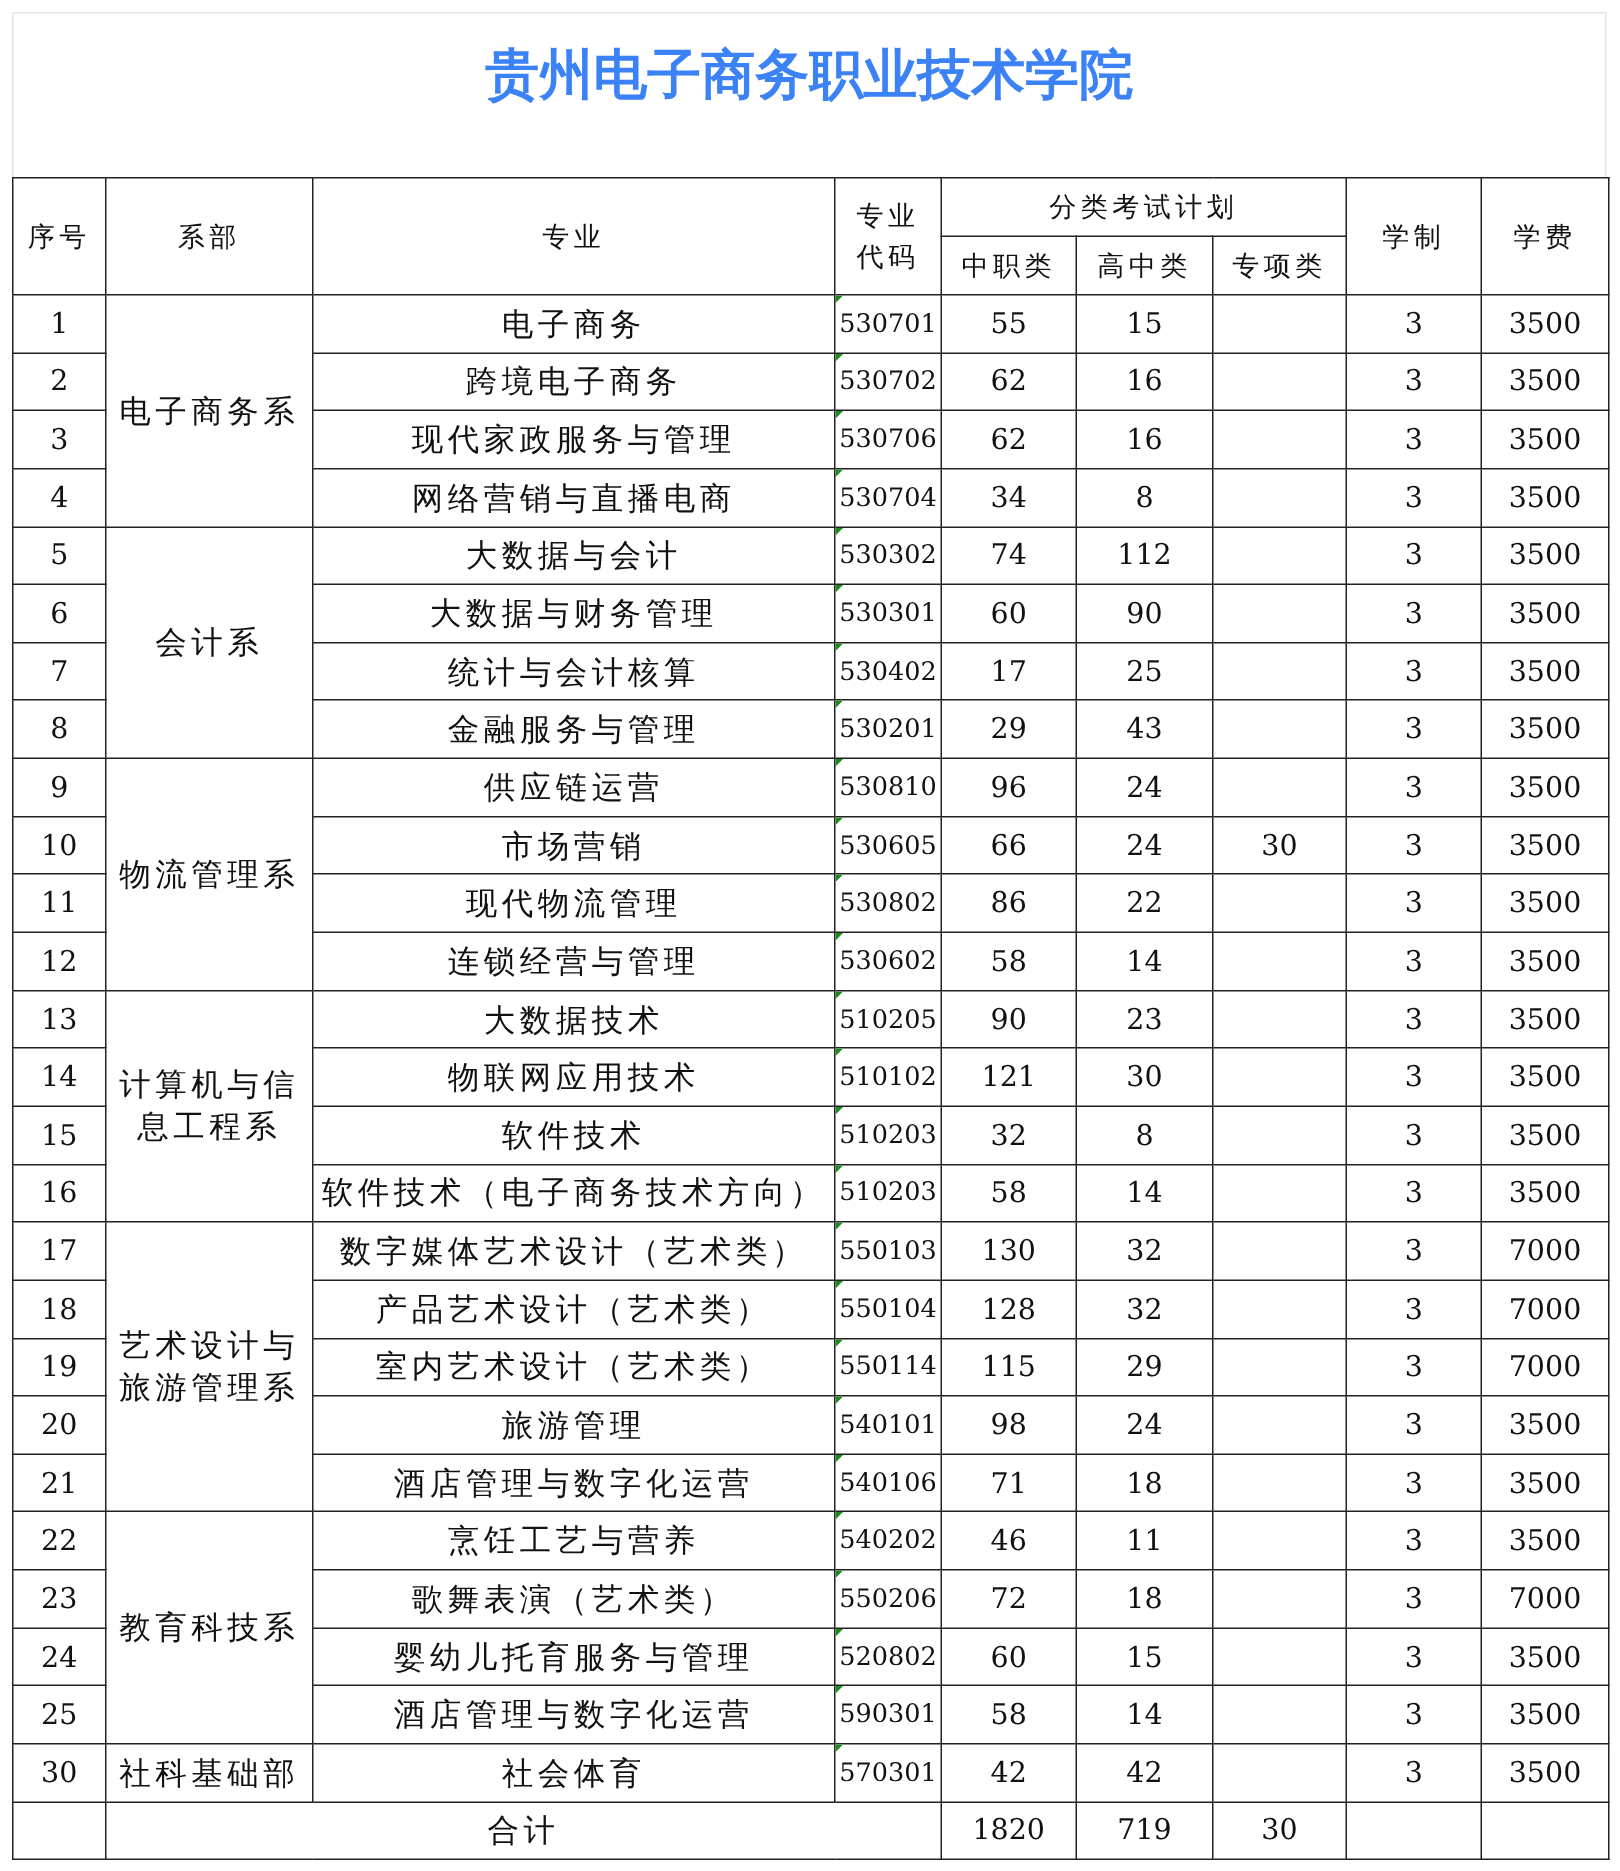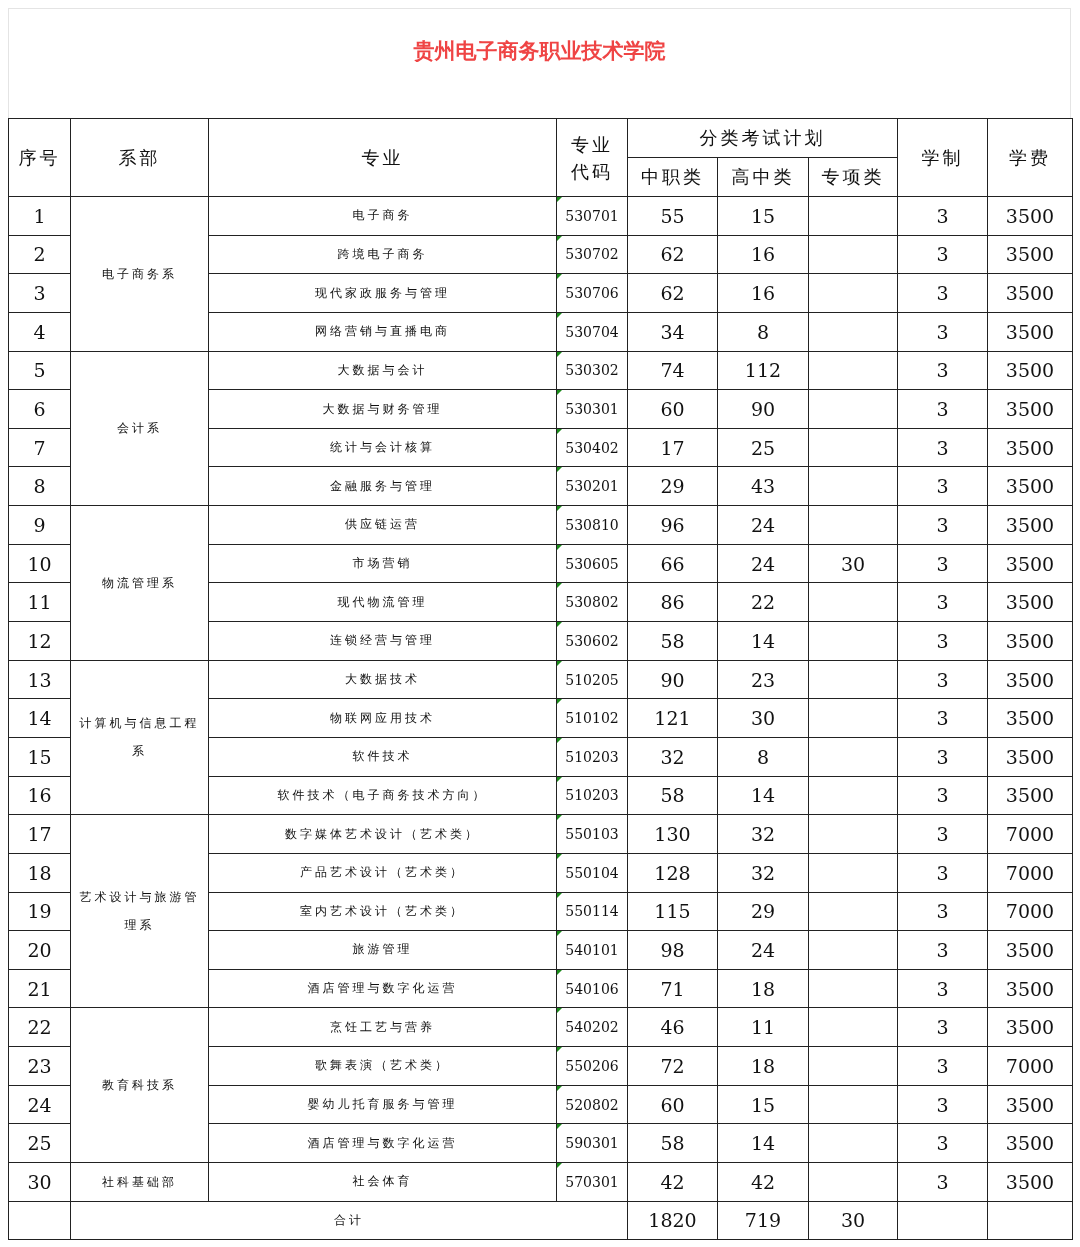--- a/index.html
+++ b/index.html
@@ -2,30 +2,30 @@
 <html><head>
 <meta charset="utf-8">
 <style>
   html, body { margin:0; padding:0; background:#ffffff; }
   body { width:1080px; height:1247px; position:relative; overflow:hidden;
          font-family:"DejaVu Serif","Liberation Serif",serif; color:#111; }
   .title-box { position:absolute; left:8px; top:8px; width:1063px; height:110px;
                border:1px solid #e4e4e4; border-bottom:none; box-sizing:border-box;
                text-align:center; }
   .title-line { font-family:"DejaVu Sans","Liberation Sans",sans-serif; font-weight:bold;
-                font-size:21px; line-height:40px; letter-spacing:0px; color:#ef4444; }
+                font-size:36px; line-height:40px; letter-spacing:0px; color:#3b82f6; }
   .title-line.l1 { margin-top:22px; }
   table.plan { position:absolute; left:8px; top:118px; border-collapse:collapse;
                table-layout:fixed; width:1064px; }
   table.plan td { border:1.5px solid #222; text-align:center; vertical-align:middle;
                   padding:0; font-size:19px; overflow:hidden; white-space:nowrap; }
-  table.plan td.cjk { font-family:"DejaVu Sans","Liberation Sans",sans-serif; font-size:12px;
+  table.plan td.cjk { font-family:"DejaVu Sans","Liberation Sans",sans-serif; font-size:21px;
                       letter-spacing:3px; }
   table.plan td.dept { white-space:normal; line-height:28px; padding:0 2px; }
-  table.plan td.code { position:relative; font-size:14px; }
+  table.plan td.code { position:relative; font-size:17px; }
   table.plan td.code::before { content:""; position:absolute; left:0; top:0; width:0; height:0;
                                border-top:5px solid #1a8a1a; border-right:5px solid transparent; }
   tr.hdr1 td, tr.hdr2 td { font-family:"DejaVu Sans","Liberation Sans",sans-serif; font-size:18px; letter-spacing:3px; }
   tr.hdr1 { height:39px; }
   tr.hdr2 { height:39px; }
   tr.row { height:38.65px; }
   tr.total { height:38px; }
   .code-hdr { line-height:27px; white-space:normal !important; }
 </style>
 </head>

